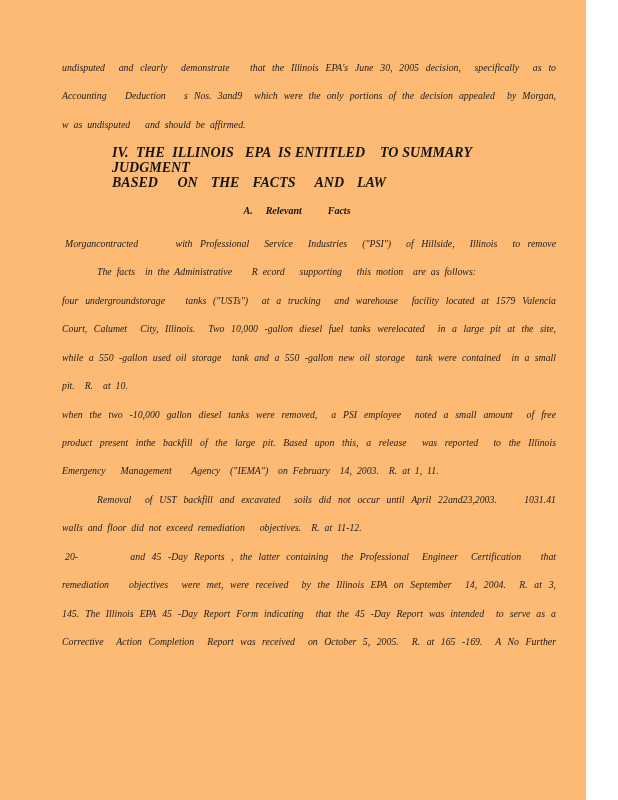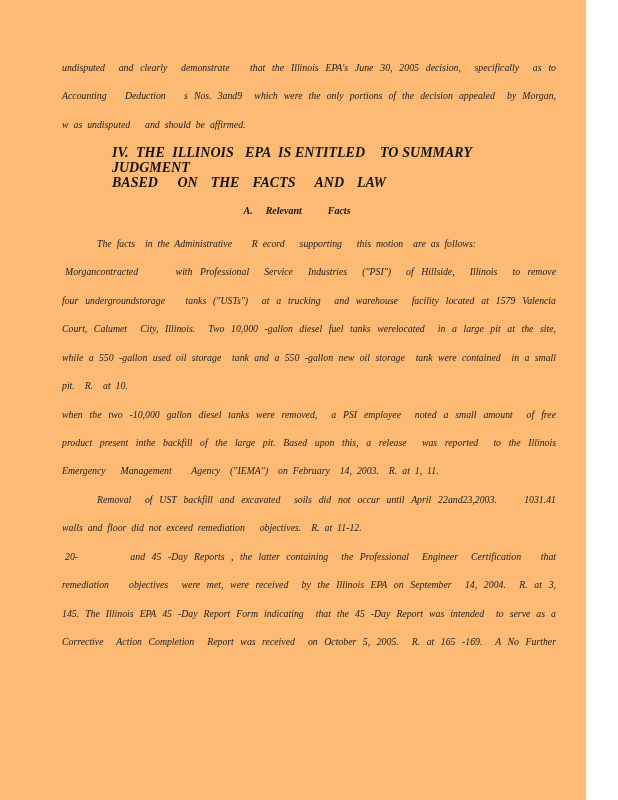--- a/index.html
+++ b/index.html
@@ -77,22 +77,22 @@
     </div>
 
     <div class="heading">
       <div class="hline h1">IV.  THE  ILLINOIS   EPA  IS ENTITLED    TO SUMMARY   JUDGMENT</div>
       <div class="hline h2">BASED   ON  THE  FACTS   AND  LAW</div>
     </div>
 
     <div class="subheading">A.  Relevant    Facts</div>
 
     <div class="para p2">
+      <div class="line tiny-indent">Morgancontracted     with Professional  Service  Industries  ("PSI")  of Hillside,  Illinois  to remove</div>
       <div class="line last indent">The facts  in the Administrative    R ecord   supporting   this motion  are as follows:</div>
-      <div class="line tiny-indent">Morgancontracted     with Professional  Service  Industries  ("PSI")  of Hillside,  Illinois  to remove</div>
       <div class="line">four undergroundstorage   tanks ("USTs")  at a trucking  and warehouse  facility located at 1579 Valencia</div>
       <div class="line">Court, Calumet  City, Illinois.  Two 10,000 -gallon diesel fuel tanks werelocated  in a large pit at the site,</div>
       <div class="line">while a 550 -gallon used oil storage  tank and a 550 -gallon new oil storage  tank were contained  in a small</div>
       <div class="line last">pit.  R.  at 10.</div>
     </div>
 
     <div class="para">
       <div class="line">when the two -10,000 gallon diesel tanks were removed,  a PSI employee  noted a small amount  of free</div>
       <div class="line">product present inthe backfill of the large pit. Based upon this, a release  was reported  to the Illinois</div>
       <div class="line last">Emergency   Management    Agency  ("IEMA")  on February  14, 2003.  R. at 1, 11.</div>

